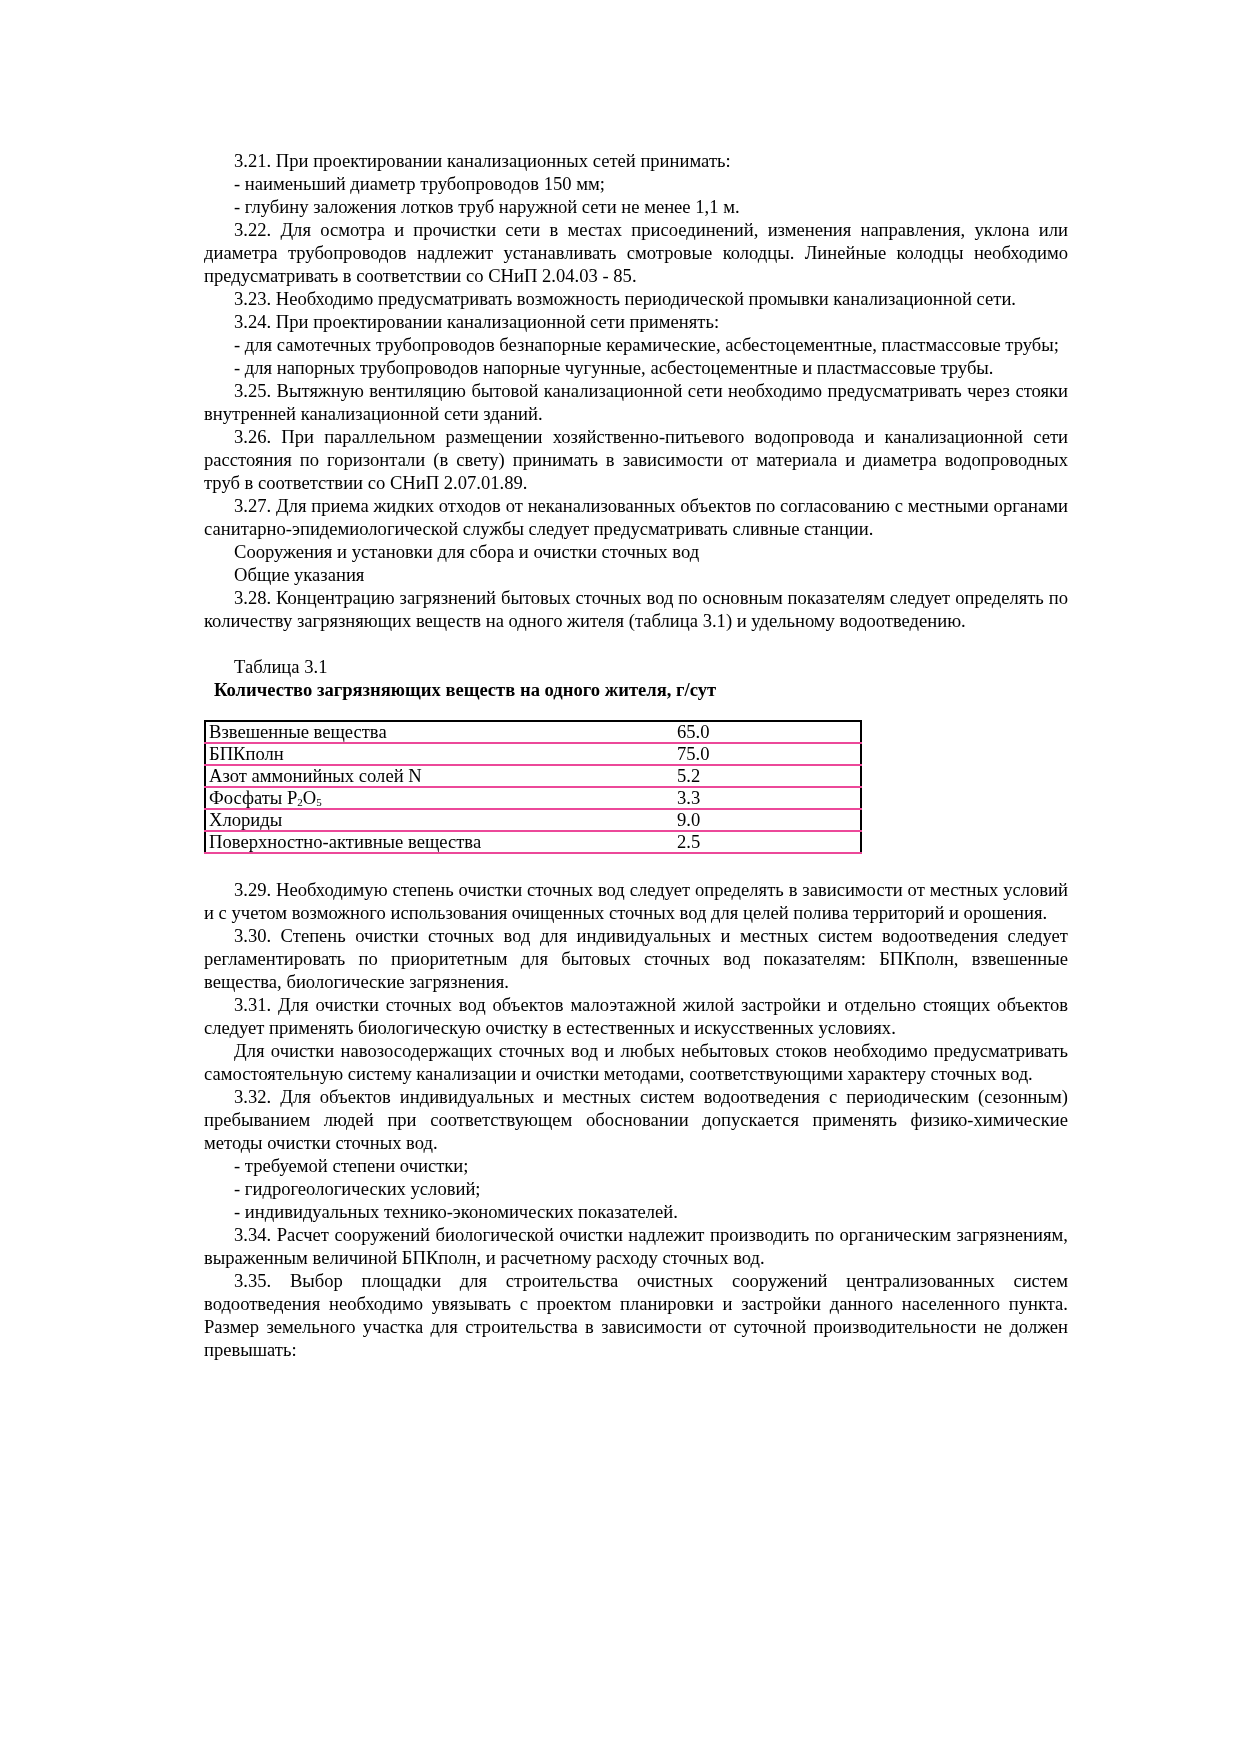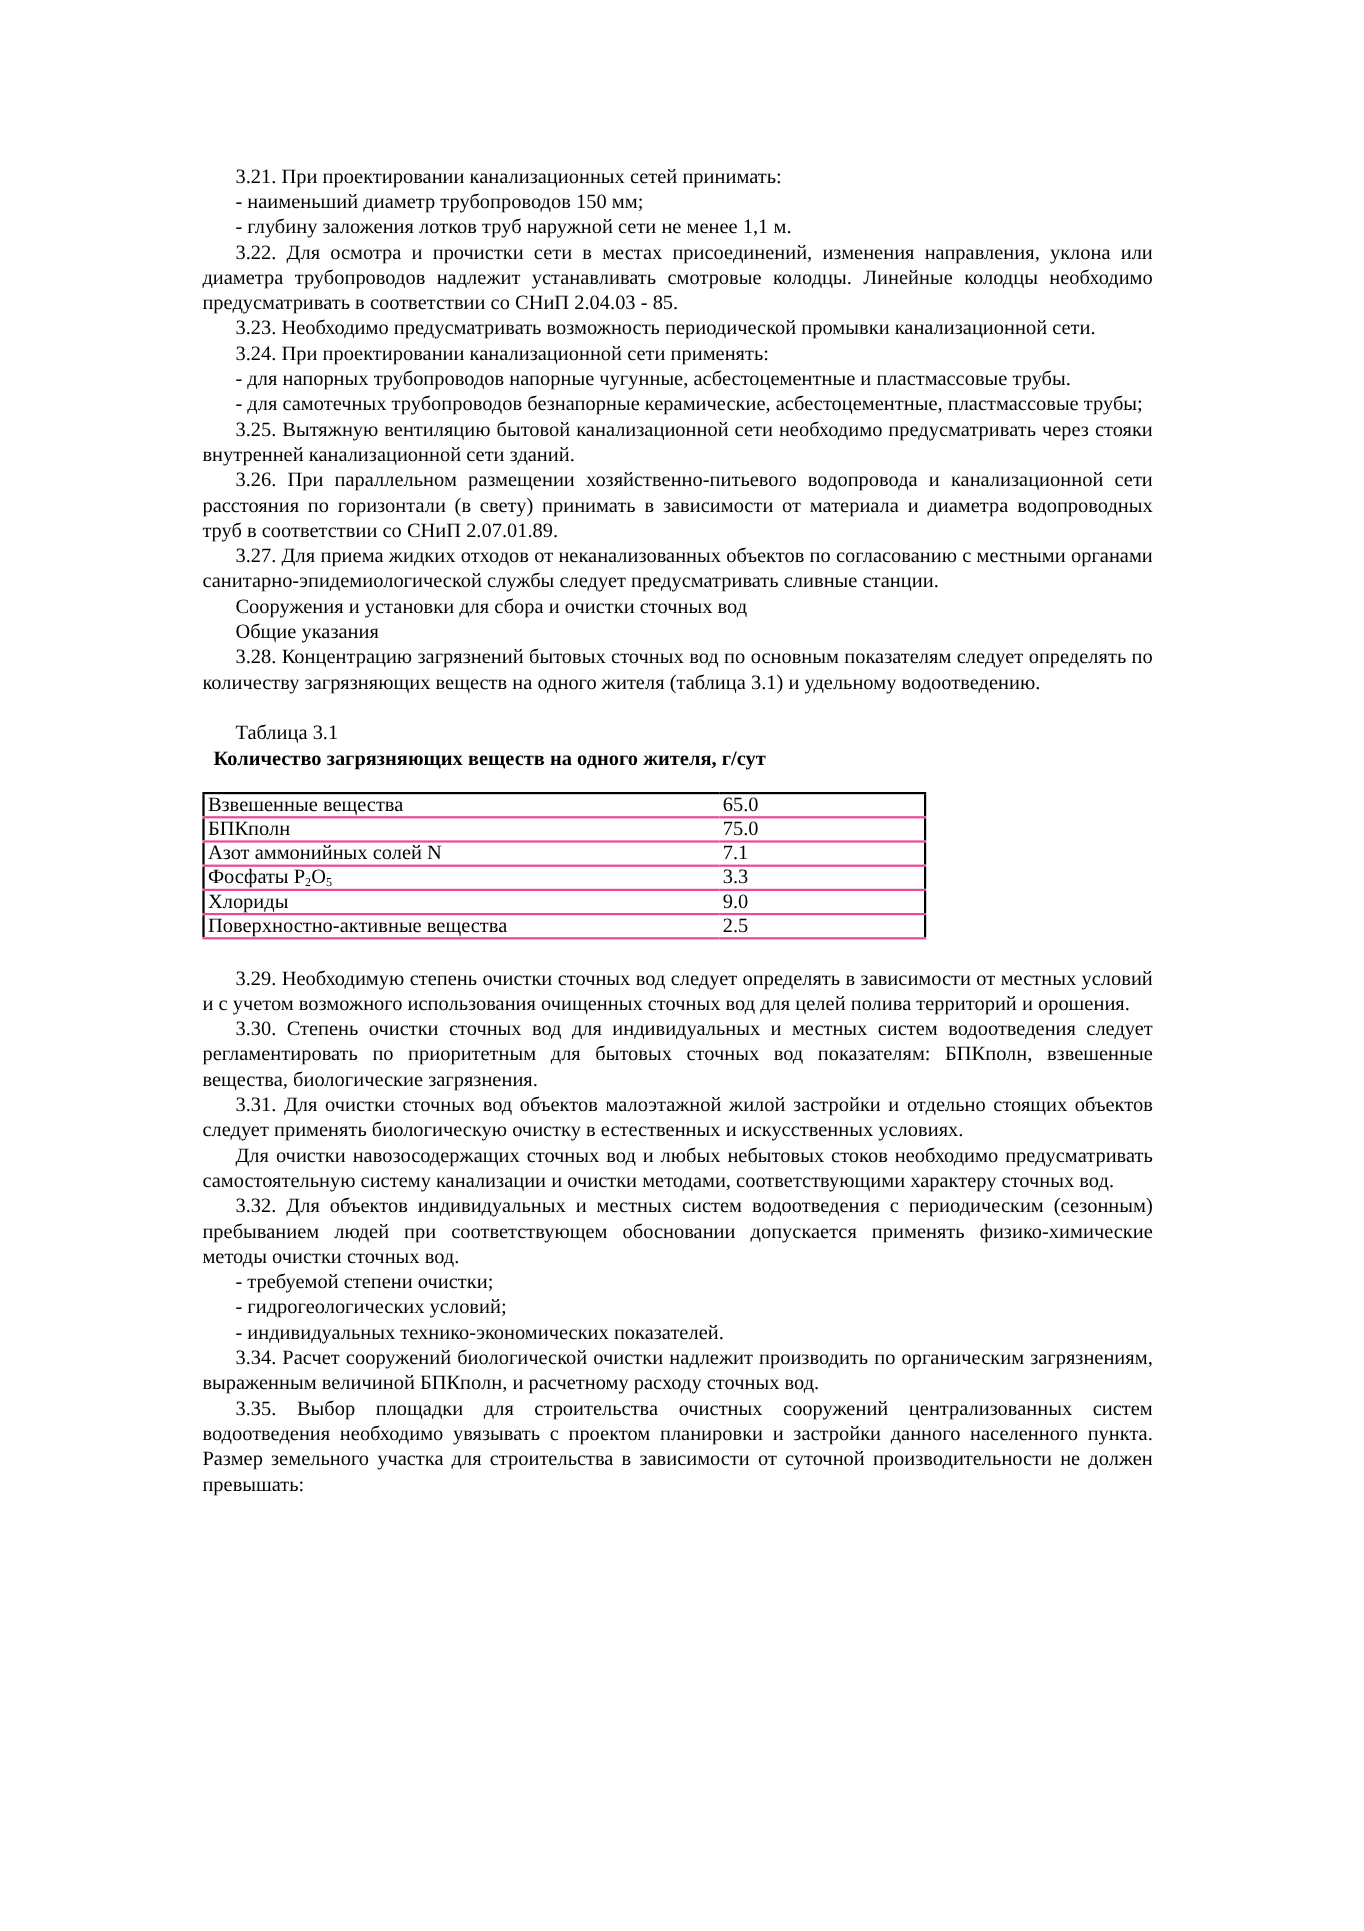--- a/index.html
+++ b/index.html
@@ -10,21 +10,21 @@
     body {
       width: 1240px;
       height: 1755px;
       position: relative;
       overflow: hidden;
       font-family: "Liberation Serif", "DejaVu Serif", serif;
       color: #000000;
     }
     .page {
       position: absolute;
-      left: 184px;
+      left: 204px;
       top: 149px;
       width: 864px;
       font-size: 18.6px;
       line-height: 23px;
     }
     .p {
       margin: 0;
       text-align: justify;
       text-indent: 30px;
     }
@@ -65,22 +65,22 @@
 <body>
 
 <div class="page">
 
   <p class="p left">3.21. При проектировании канализационных сетей принимать:</p>
   <p class="p left">- наименьший диаметр трубопроводов 150 мм;</p>
   <p class="p left">- глубину заложения лотков труб наружной сети не менее 1,1 м.</p>
   <p class="p">3.22. Для осмотра и прочистки сети в местах присоединений, изменения направления, уклона или диаметра трубопроводов надлежит устанавливать смотровые колодцы. Линейные колодцы необходимо предусматривать в соответствии со СНиП 2.04.03 - 85.</p>
   <p class="p">3.23. Необходимо предусматривать возможность периодической промывки канализационной сети.</p>
   <p class="p left">3.24. При проектировании канализационной сети применять:</p>
+  <p class="p">- для самотечных трубопроводов безнапорные керамические, асбестоцементные, пластмассовые трубы;</p>
   <p class="p">- для напорных трубопроводов напорные чугунные, асбестоцементные и пластмассовые трубы.</p>
-  <p class="p">- для самотечных трубопроводов безнапорные керамические, асбестоцементные, пластмассовые трубы;</p>
   <p class="p">3.25. Вытяжную вентиляцию бытовой канализационной сети необходимо предусматривать через стояки внутренней канализационной сети зданий.</p>
   <p class="p">3.26. При параллельном размещении хозяйственно-питьевого водопровода и канализационной сети расстояния по горизонтали (в свету) принимать в зависимости от материала и диаметра водопроводных труб в   соответствии со СНиП 2.07.01.89.</p>
   <p class="p">3.27. Для приема жидких отходов от неканализованных объектов по согласованию с местными органами санитарно-эпидемиологической  службы следует предусматривать сливные станции.</p>
   <p class="p left">Сооружения и установки для сбора и очистки сточных вод</p>
   <p class="p left">Общие указания</p>
   <p class="p">3.28. Концентрацию загрязнений бытовых сточных вод по основным показателям следует определять по количеству  загрязняющих веществ на одного жителя (таблица 3.1) и удельному водоотведению.</p>
 
   <div class="gap-large"></div>
 
   <p class="table-caption">Таблица 3.1</p>
@@ -93,21 +93,21 @@
       <tr>
         <td class="name">Взвешенные вещества</td>
         <td class="val">65.0</td>
       </tr>
       <tr>
         <td class="name">БПКполн</td>
         <td class="val">75.0</td>
       </tr>
       <tr>
         <td class="name">Азот аммонийных солей N</td>
-        <td class="val">7.1</td>
+        <td class="val">5.2</td>
       </tr>
       <tr>
         <td class="name"><span>Фосфаты P</span><sub>2</sub><span>O</span><sub>5</sub></td>
         <td class="val">3.3</td>
       </tr>
       <tr>
         <td class="name">Хлориды</td>
         <td class="val">9.0</td>
       </tr>
       <tr>

